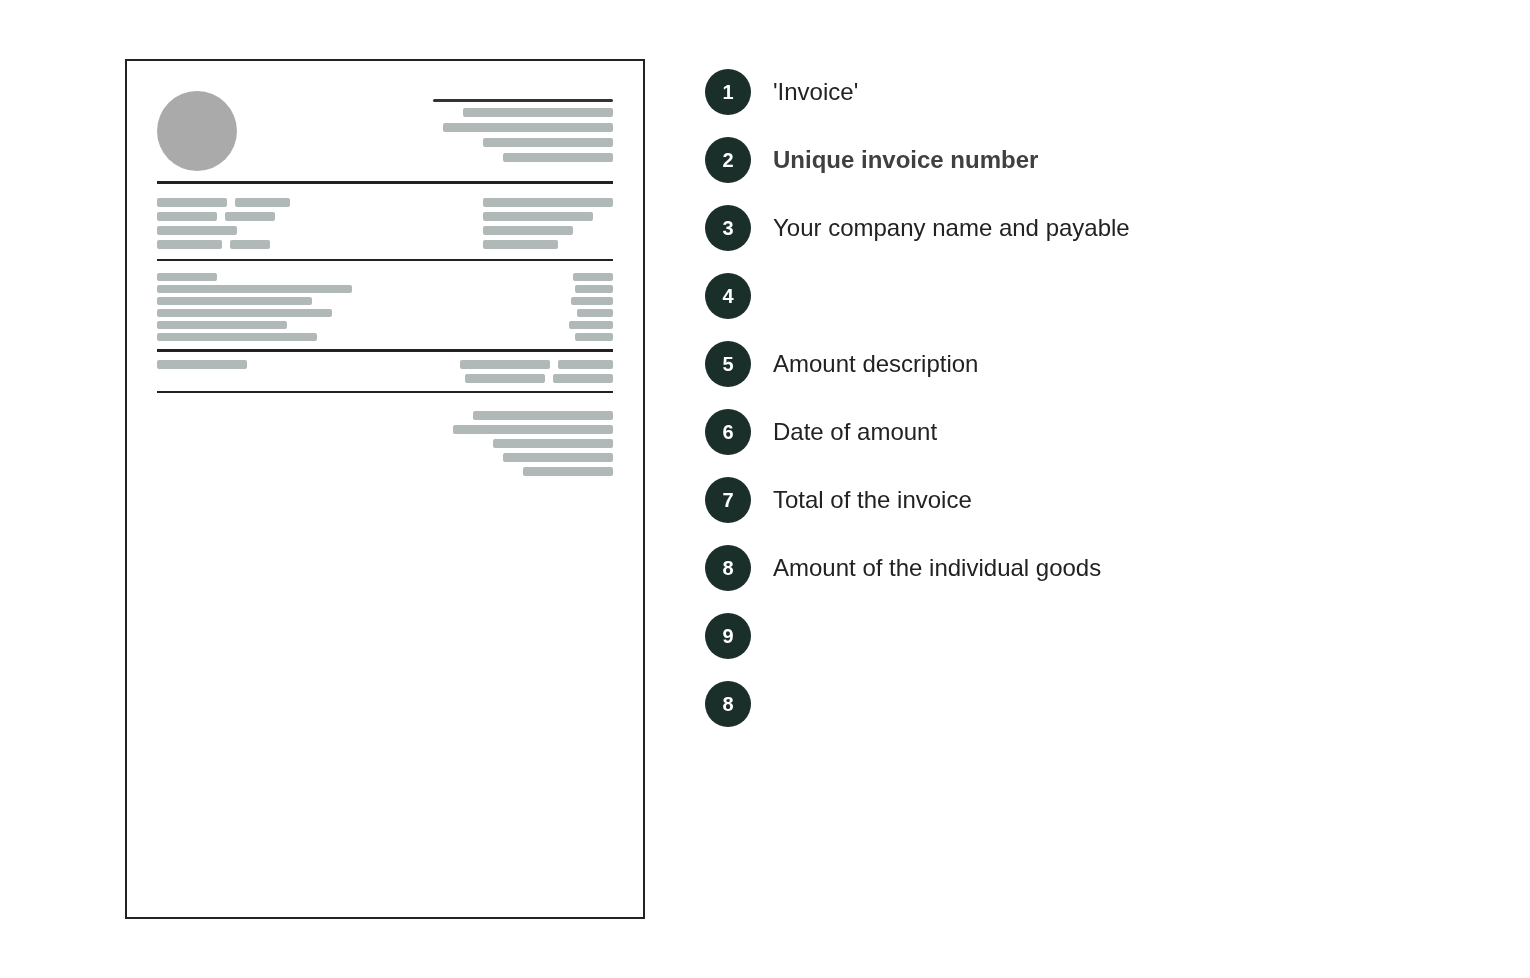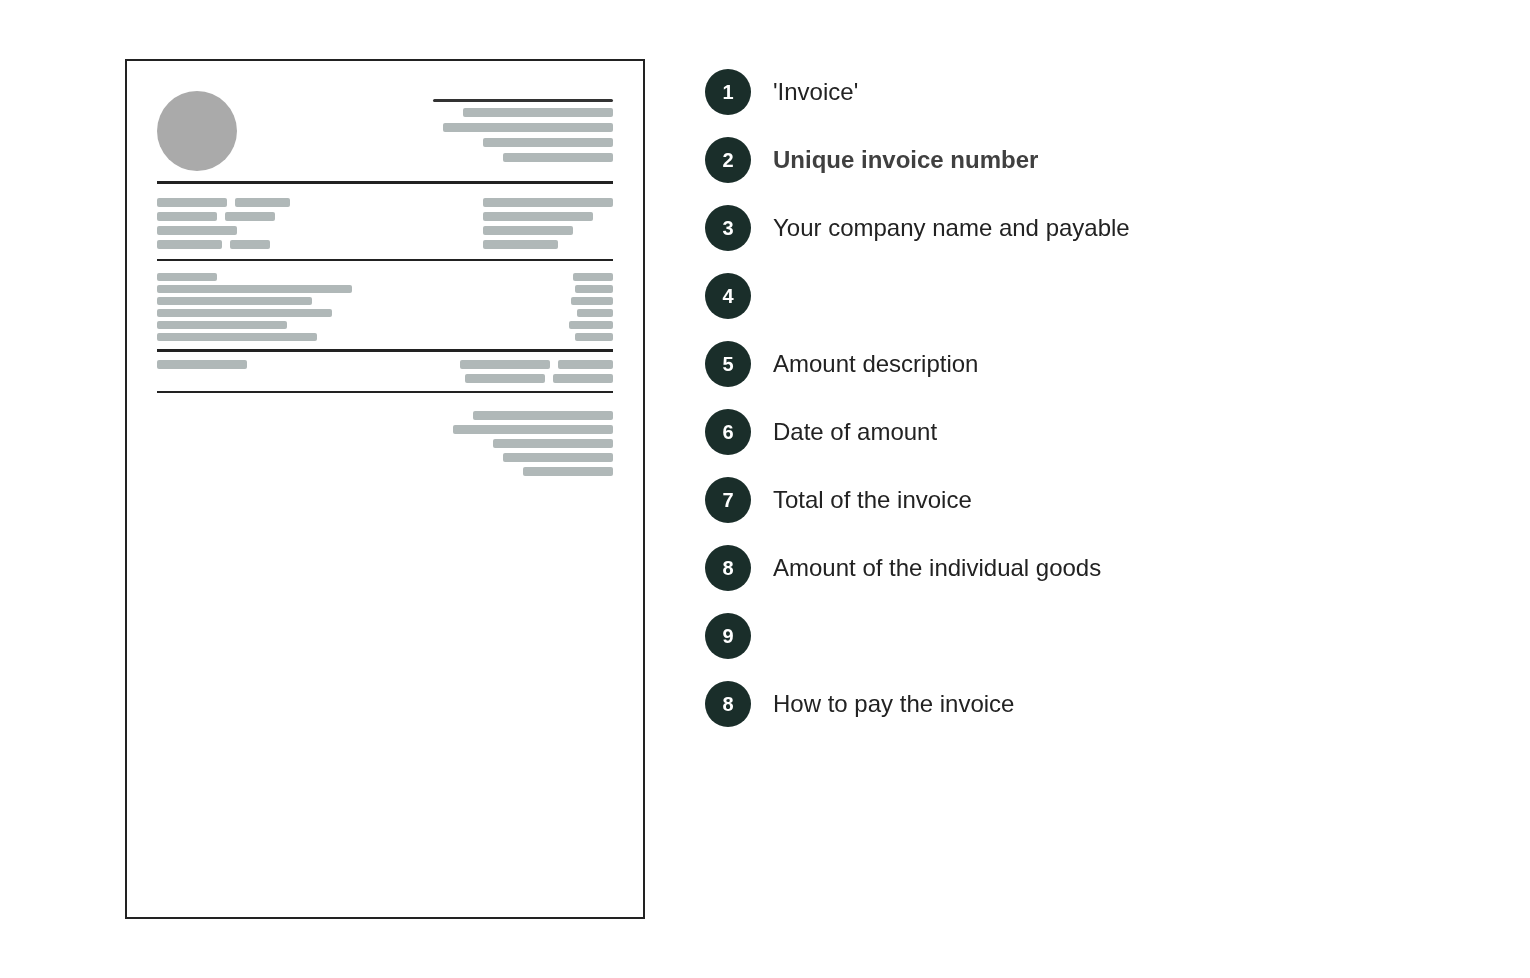--- a/index.html
+++ b/index.html
@@ -306,17 +306,16 @@
       </div>
       <div class="numbered-item">
         <div class="number-badge">8</div>
         <span class="item-label">Amount of the individual goods</span>
       </div>
       <div class="numbered-item">
         <div class="number-badge">9</div>
       </div>
       <div class="numbered-item">
         <div class="number-badge">8</div>
-        <span class="item-label">How to pay the invoice</span>
       </div>
     </div>
 
 </div>
 
 </body></html>

